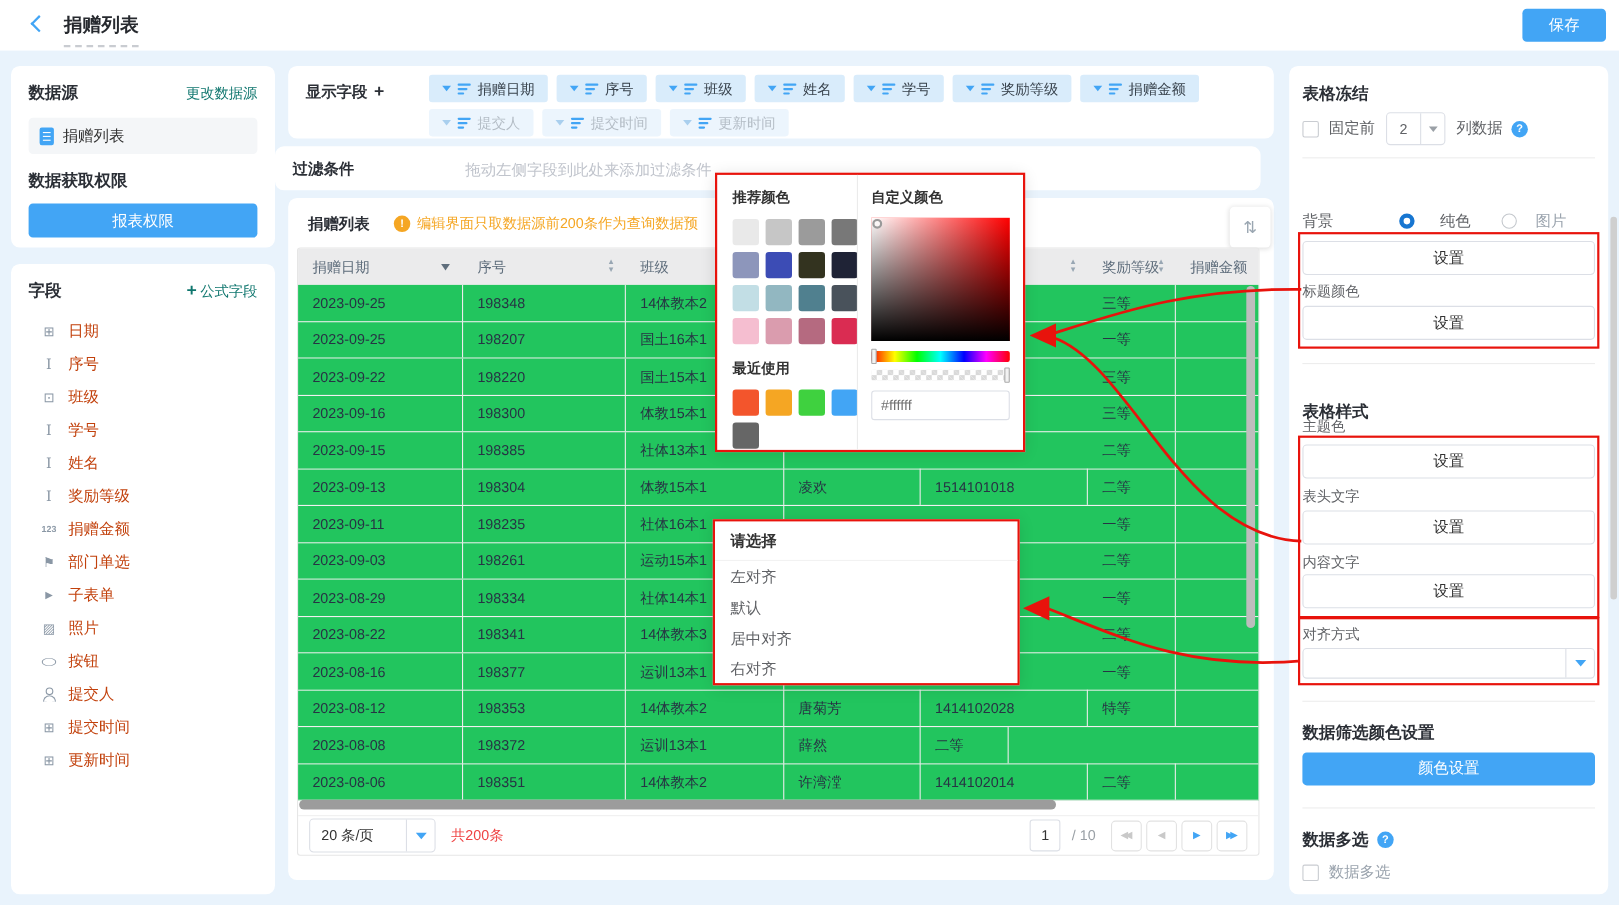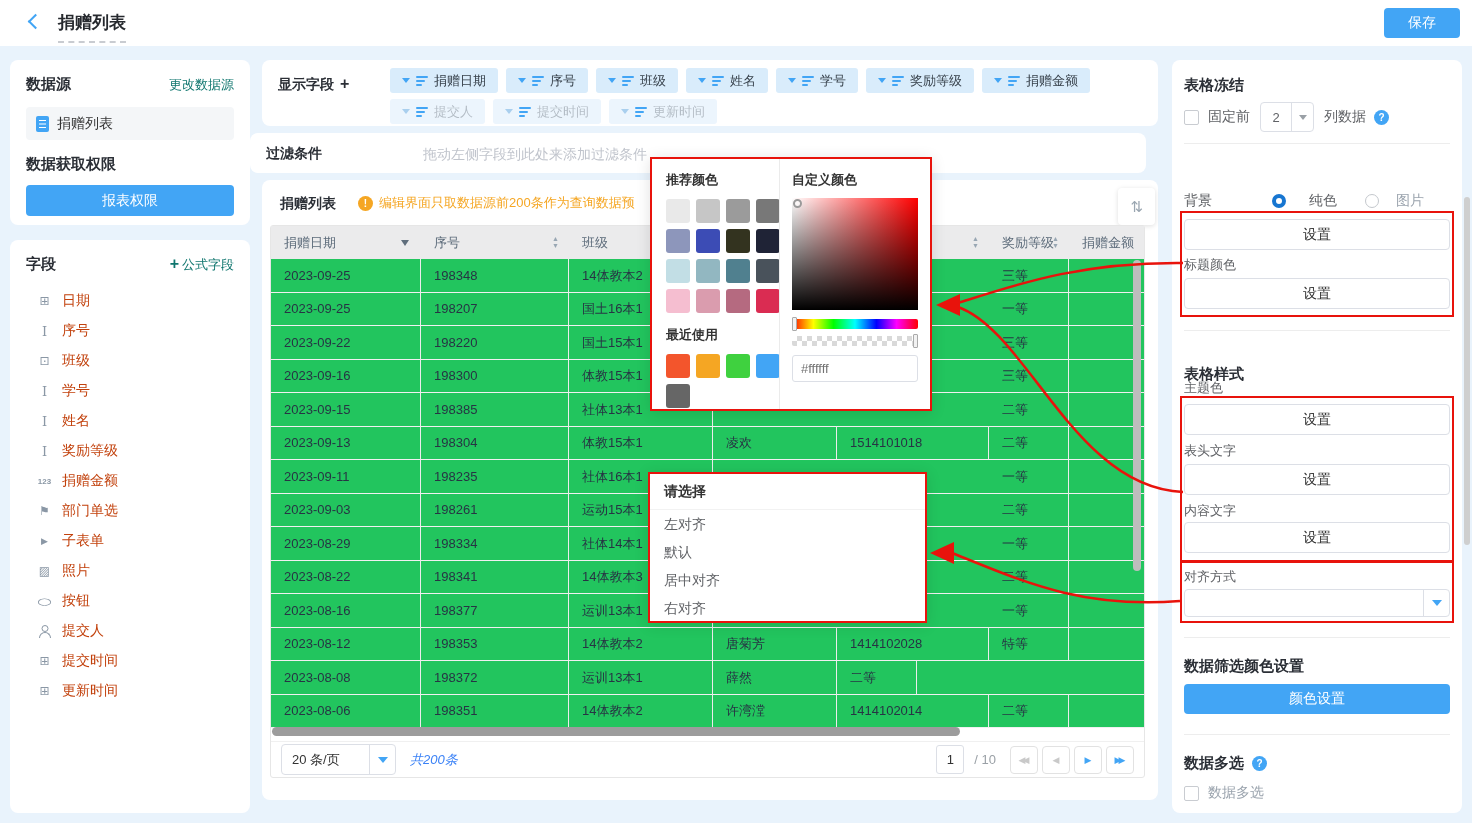--- a/index.html
+++ b/index.html
@@ -93,21 +93,21 @@
     border-left:4.5px solid transparent; border-right:4.5px solid transparent; border-top:6px solid #5f6e7c; }
   .sorter { position:absolute; right:10px; top:9px; display:flex; flex-direction:column; color:#98a6b3; }
   .sorter i { font-style:normal; font-size:7px; line-height:7px; }
   .vscroll { position:absolute; right:3px; top:34px; width:8px; height:311px; background:#bdbdbd; border-radius:4px; cursor:pointer; }
   .hscroll { position:absolute; left:1px; top:501px; width:688px; height:9px; background:#9c9c9c; border-radius:5px; cursor:pointer; }
   .pager { position:absolute; left:0; right:0; bottom:0; height:36px; border-top:1px solid #f0f0f0;
     display:flex; align-items:center; padding:0 10px; }
   .psize { width:115px; height:31px; border:1px solid #dcdfe6; border-radius:4px; display:flex; align-items:center; cursor:pointer; }
   .psize-txt { flex:1; padding-left:10px; font-size:13px; color:#333; }
   .psize-caret { width:26px; height:100%; border-left:1px solid #dcdfe6; display:flex; align-items:center; justify-content:center; }
-  .total { margin-left:14px; font-size:13px; color:#3b82f6;font-style:italic; }
+  .total { margin-left:14px; font-size:13px; color:#ef4444; }
   .pg-sp { flex:1; }
   .pg-input { width:28px; height:29px; border:1px solid #dcdfe6; border-radius:3px; text-align:center; font-size:13px; color:#333; }
   .pg-of { margin:0 10px; font-size:13px; color:#9aa0a6; }
   .nav-btn { width:28px; height:28px; border:1px solid #e2e2e2; border-radius:4px; background:#fff; margin-left:4px;
     display:inline-flex; align-items:center; justify-content:center; font-size:9px; cursor:pointer; }
   .nav-btn.dbl { letter-spacing:-3px; padding-right:3px; }
   .nav-dis { color:#c9c9c9; }
   .nav-act { color:#42a5f5; }
 
   

